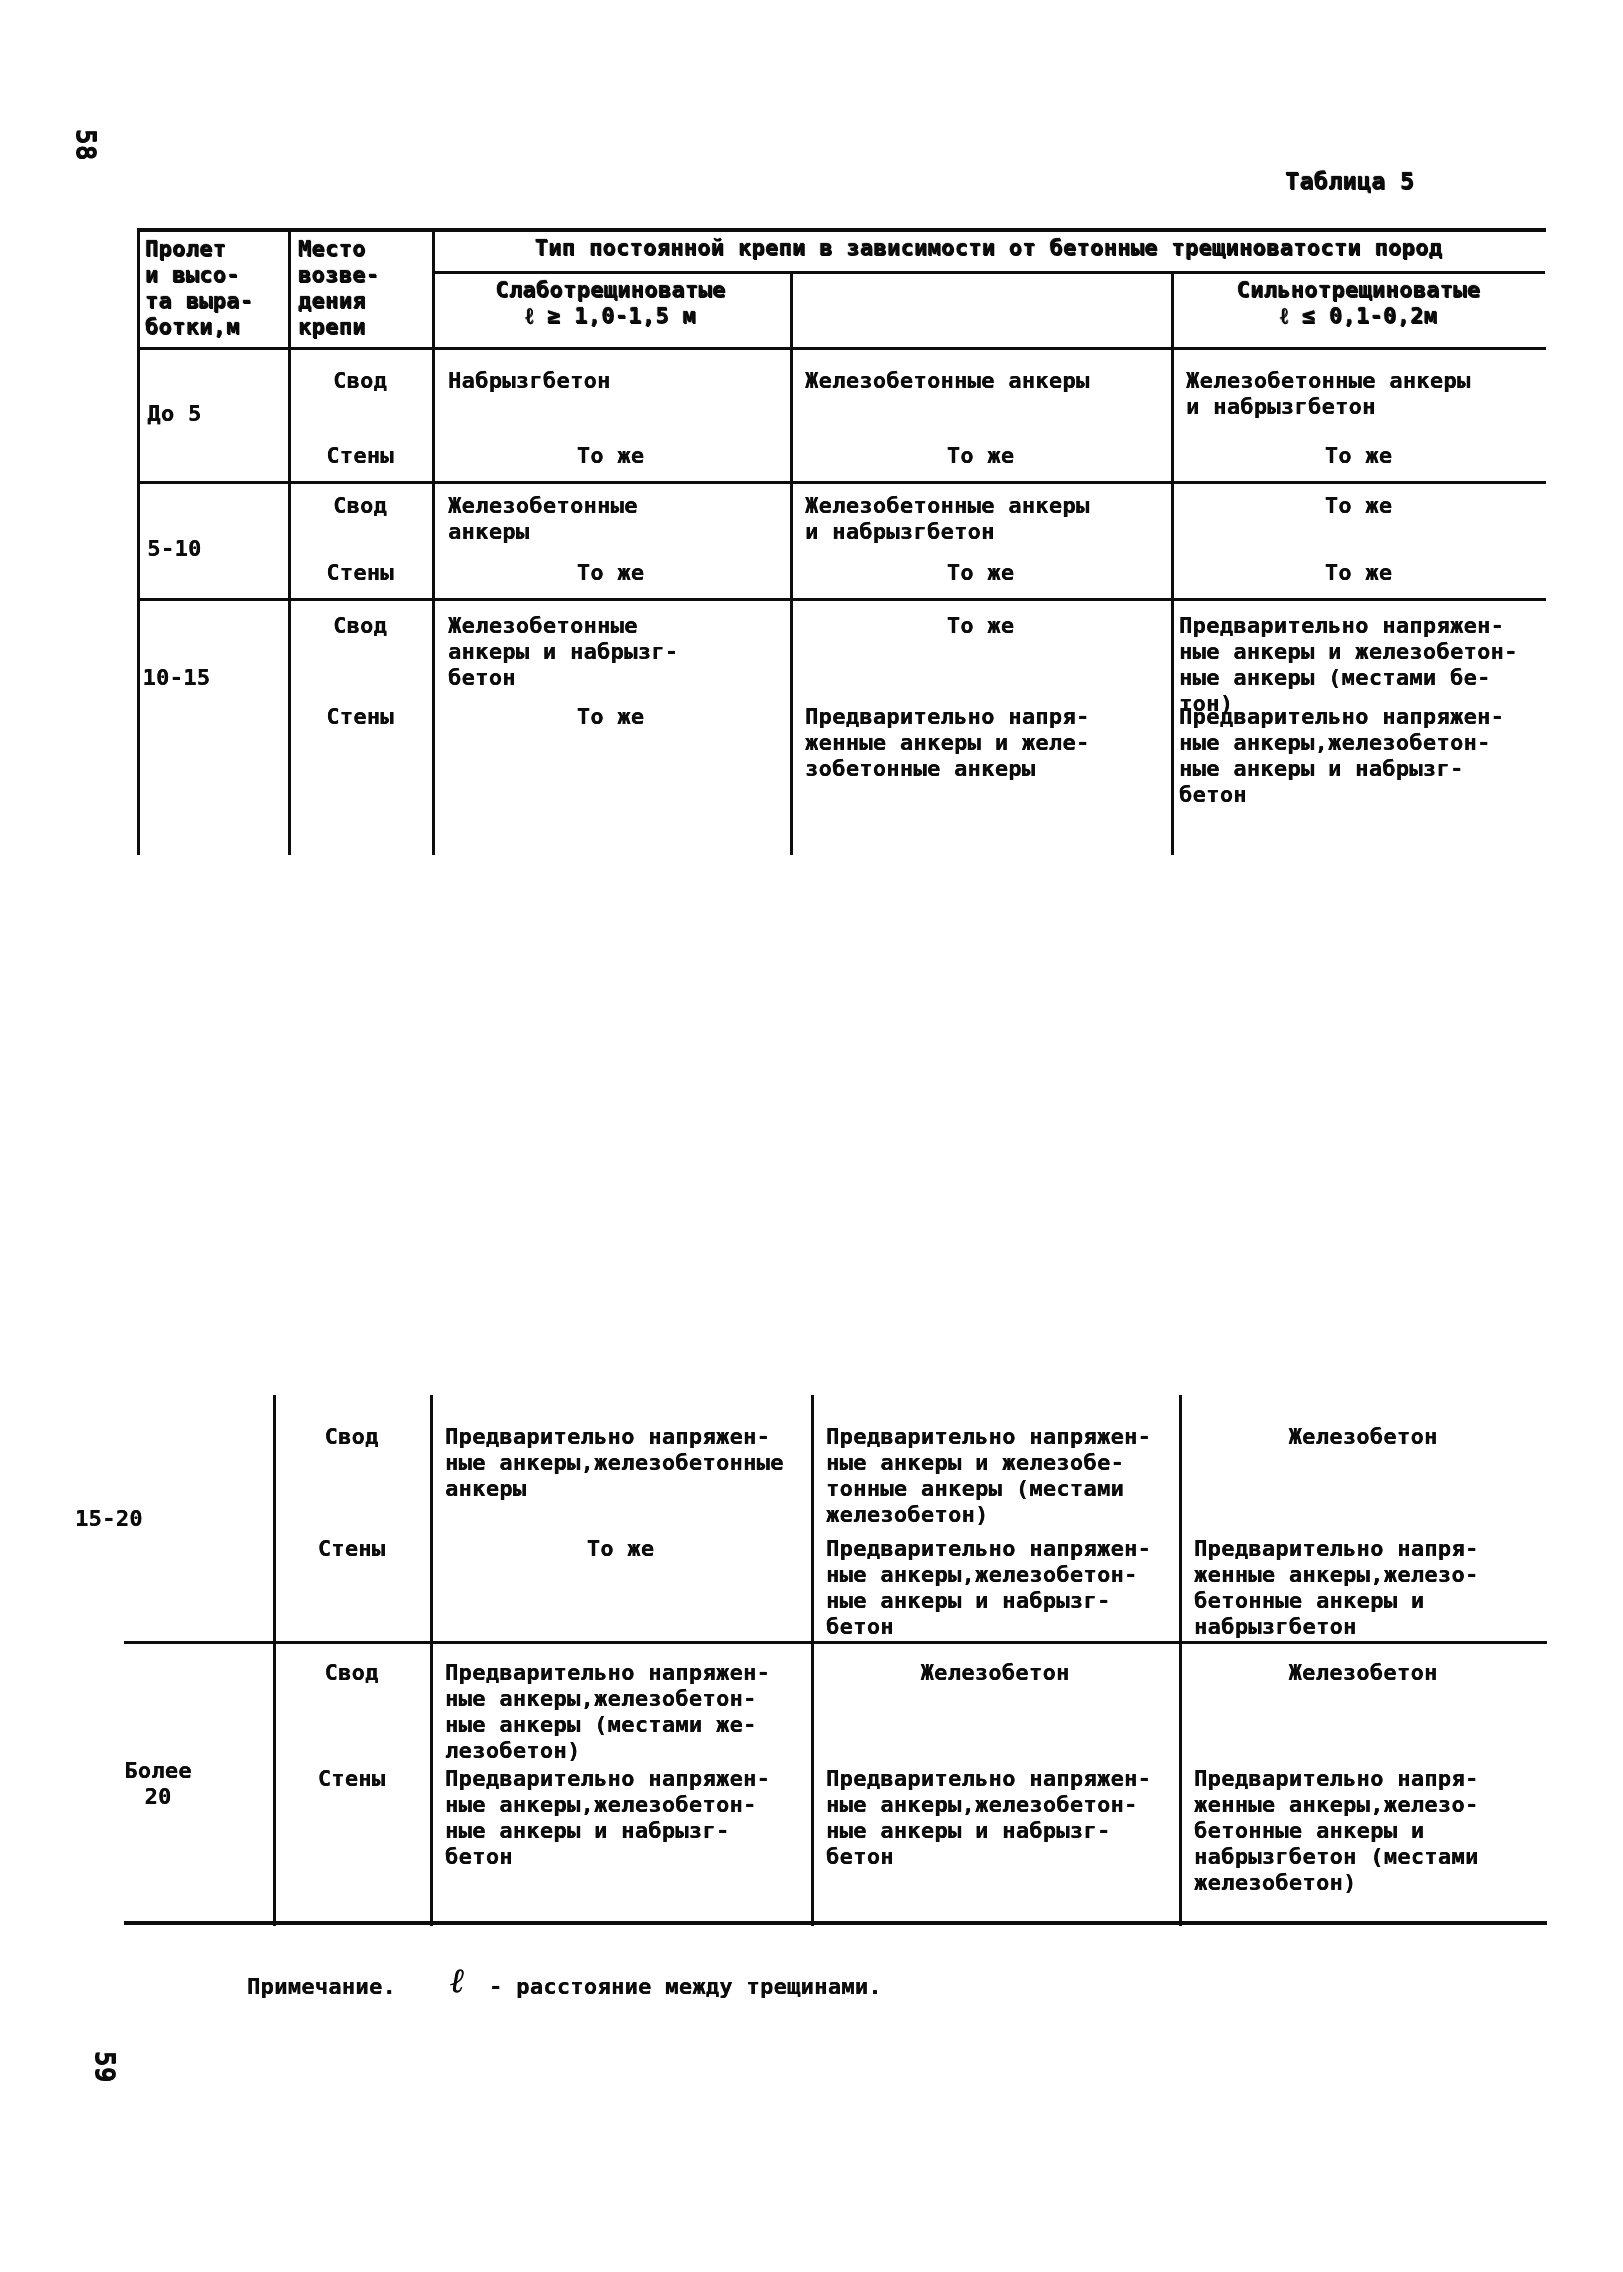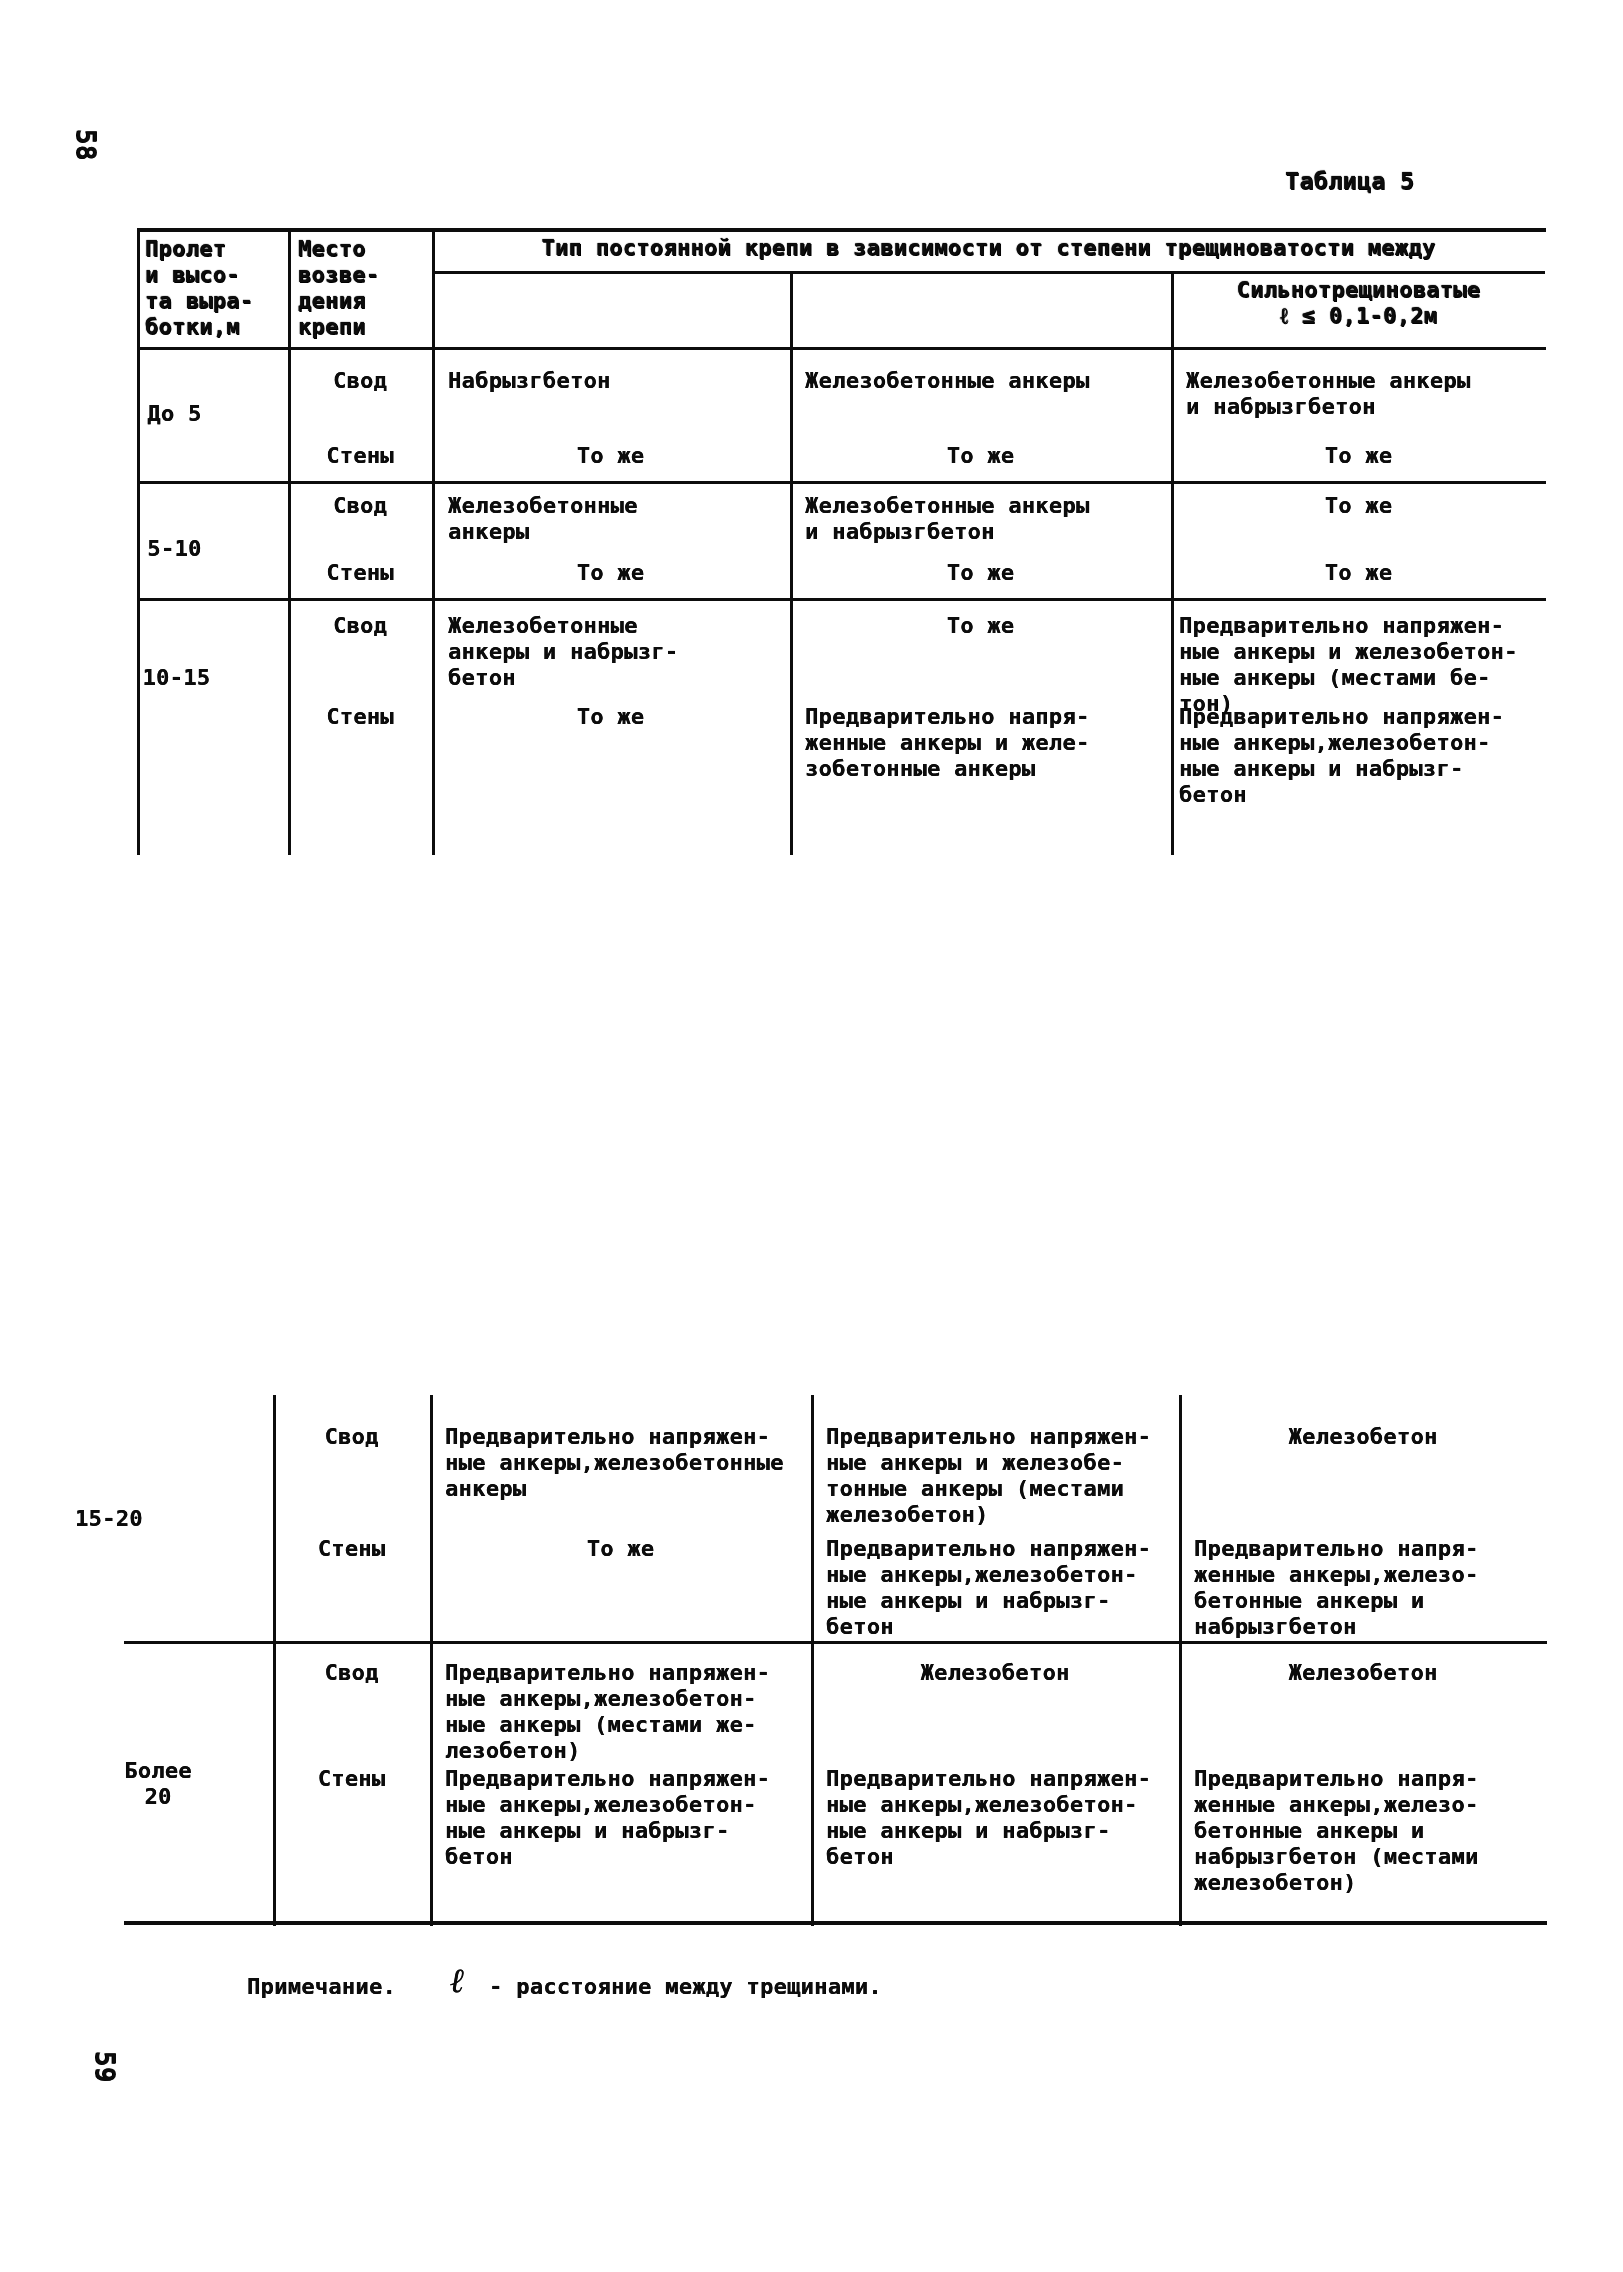--- a/index.html
+++ b/index.html
@@ -55,21 +55,23 @@
     <div class="vline" style="left:1034px;top:43px;width:2.7px;height:584px;"></div>
 
     <div class="t smudge" style="left:8px;top:8.2px;width:137px;">Пролет
 и высо-
 та выра-
 ботки,м</div>
     <div class="t smudge" style="left:161px;top:8.2px;width:134px;">Место
 возве-
 дения
 крепи</div>
-    <div class="t ctr smudge" style="left:295px;top:6.9px;width:1113px;">Тип постоянной крепи в зависимости от степени трещиноватости между</div>
+    <div class="t ctr smudge" style="left:295px;top:6.9px;width:1113px;">Тип постоянной крепи в зависимости от бетонные трещиноватости пород</div>
+    <div class="t ctr smudge" style="left:295px;top:49px;width:357px;">Слаботрещиноватые
+ℓ ≥ 1,0-1,5 м</div>
     <div class="t ctr smudge" style="left:1034px;top:49px;width:375px;">Сильнотрещиноватые
 ℓ ≤ 0,1-0,2м</div>
 
     <div class="t grouplabel" style="left:10.3px;top:119px;width:134px;height:134px;">До 5</div>
     <div class="t ctr" style="left:151px;top:140px;width:144px;">Свод</div>
     <div class="t" style="left:311px;top:140px;width:338px;">Набрызгбетон</div>
     <div class="t" style="left:668px;top:140px;width:361px;">Железобетонные анкеры</div>
     <div class="t" style="left:1049px;top:140px;width:354px;">Железобетонные анкеры
 и набрызгбетон</div>
     <div class="t ctr" style="left:151px;top:215px;width:144px;">Стены</div>

